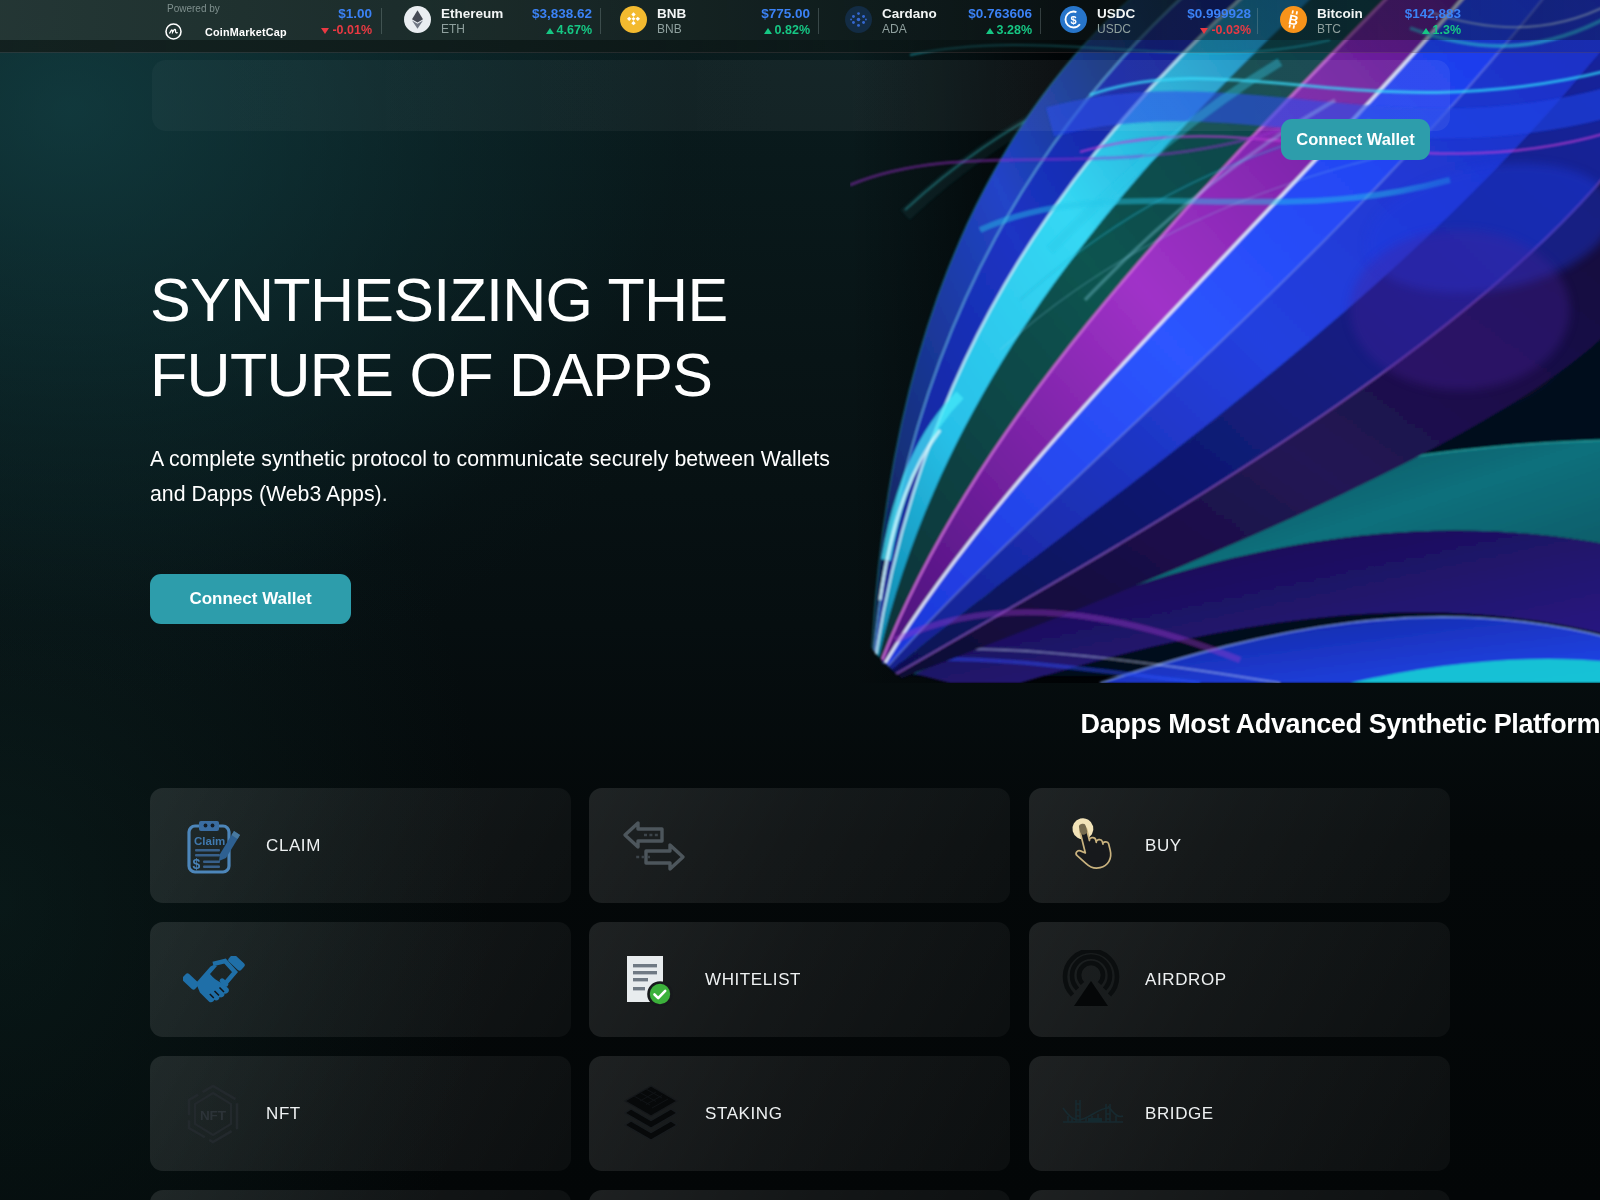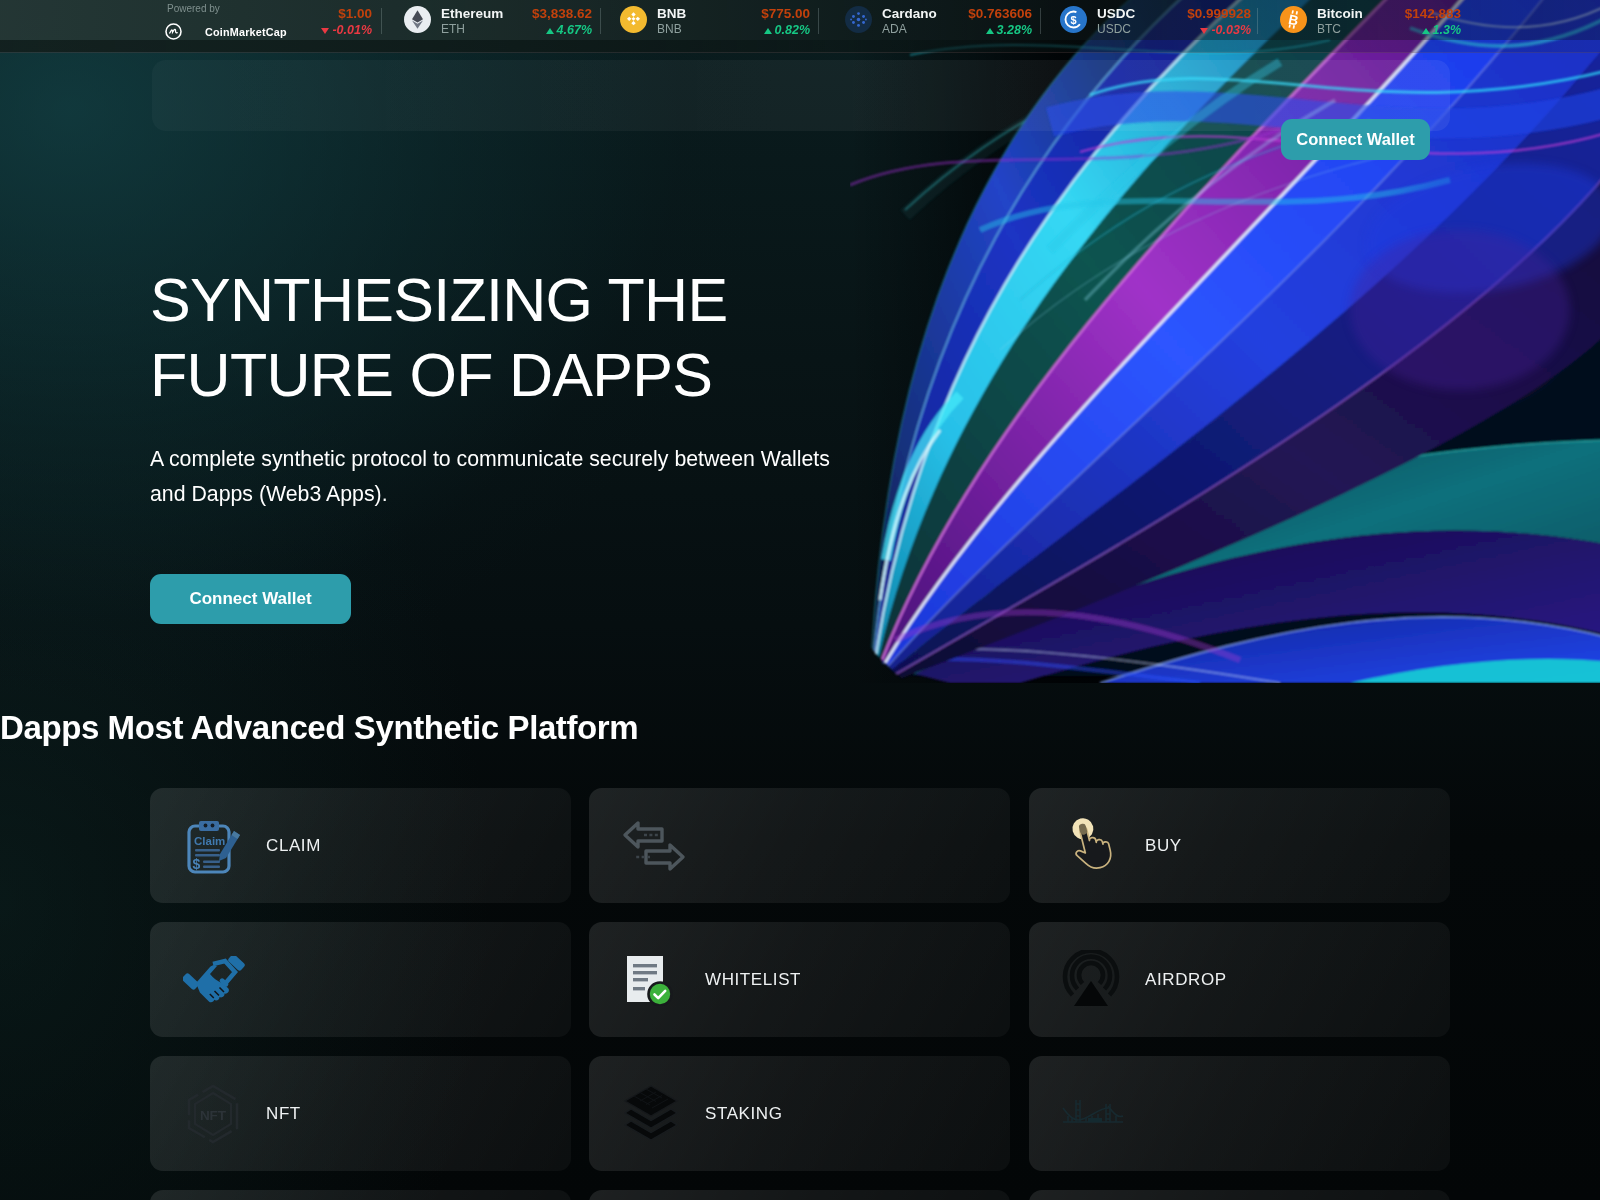--- a/index.html
+++ b/index.html
@@ -25,42 +25,42 @@
   }
   .ticker-strip { position:absolute; left:0; top:40px; width:1600px; height:12px;
     background:linear-gradient(90deg, rgba(19,32,30,.95) 0%, rgba(14,25,24,.85) 40%, rgba(6,12,13,.25) 78%, rgba(4,8,10,.12) 100%); }
   .ticker-border { position:absolute; left:0; top:52px; width:1600px; height:1px; background:rgba(90,70,70,.35); }
   .powered { position:absolute; left:167px; top:3px; font-size:10px; color:#7f908e; }
   .cmc { position:absolute; left:165px; top:23px; display:flex; align-items:center; }
   .cmc span { color:#fff; font-weight:bold; font-size:10.8px; margin-left:23px; letter-spacing:.2px; }
   .tk-sep { position:absolute; top:8px; width:1px; height:26px; background:rgba(160,180,178,.28); }
   .tk-name { position:absolute; top:6px; font-size:13.5px; font-weight:bold; color:#f2f5f5; white-space:nowrap; }
   .tk-sym  { position:absolute; top:22px; font-size:12px; color:#8fa09e; }
-  .tk-price { position:absolute; top:6px; font-size:13.5px; font-weight:bold; color:#c2410c; text-align:right; width:120px; }
-  .tk-chg { position:absolute; top:23px; font-size:12.5px; text-align:right; width:120px; font-weight:bold;font-style:italic;}
+  .tk-price { position:absolute; top:6px; font-size:13.5px; font-weight:bold; color:#3b82f6; text-align:right; width:120px; }
+  .tk-chg { position:absolute; top:23px; font-size:12.5px; text-align:right; width:120px; font-weight:bold;}
   .up { color:#16c784; } .down { color:#ea3943; }
   .tri-up { display:inline-block; width:0; height:0; border-left:4px solid transparent; border-right:4px solid transparent; border-bottom:6px solid #16c784; margin-right:3px; }
   .tri-down { display:inline-block; width:0; height:0; border-left:4px solid transparent; border-right:4px solid transparent; border-top:6px solid #ea3943; margin-right:3px; }
   .coin-ic { position:absolute; top:6px; width:27px; height:27px; }
   
   .navbar {
     position:absolute; left:152px; top:60px; width:1298px; height:71px;
     background:linear-gradient(90deg, rgba(255,255,255,.03), rgba(255,255,255,.05) 60%, rgba(255,255,255,.065));
     border-radius:14px;
   }
   .btn {
     background:#2d9dab; color:#fff; font-family:"Liberation Sans",sans-serif;
     font-weight:bold; border:none; border-radius:11px; cursor:pointer;margin-top:44px;
   }
   .nav-btn { position:absolute; right:20px; top:15px; width:149px; height:41px; font-size:16.5px; }
   h1 { position:absolute; left:150px; top:263px; width:760px; font-size:61px; line-height:75px; color:#fff; letter-spacing:-0.7px; font-weight:normal; }
   .hero-p { position:absolute; left:150px; top:442px; width:700px; font-size:21.3px; line-height:35px; color:#ffffff; }
   .hero-btn { position:absolute; left:150px; top:530px; width:201px; height:50px; font-size:17px; }
   
-  .sec-title { position:absolute; left:0; top:709px; width:1600px; text-align:left; font-size:33px; font-weight:bold; color:#fff; letter-spacing:-0.4px; }
+  .sec-title { position:absolute; left:0; top:709px; width:1600px; text-align:right; font-size:27px; font-weight:bold; color:#fff; letter-spacing:-0.4px; }
   .grid { position:absolute; left:150px; top:788px; width:1300px; }
   .card {
     position:absolute; width:421px; height:115px; border-radius:13px;
     background:linear-gradient(120deg, rgba(255,255,255,.105) 0%, rgba(255,255,255,.065) 45%, rgba(255,255,255,.035) 100%);
     padding-left:37px;
   }
   .card .lbl { position:absolute; left:116px; top:0; height:115px; display:flex; align-items:center; font-size:17px; color:#eef1f2; letter-spacing:.6px; }
   .card svg.ic { position:absolute; left:33px; top:50%; transform:translateY(-50%); }
 </style>
 </head>
@@ -406,18 +406,19 @@
     <svg class="ic" width="62" height="40" viewBox="0 0 62 40">
       <g stroke="#172a30" stroke-width="1.6" fill="none">
         <path d="M1 28 H61"></path>
         <path d="M14 28 V6 M18 28 V6 M14 10 h4 M14 16 h4 M14 22 h4"></path>
         <path d="M44 28 V10 M48 28 V10 M44 14 h4 M44 20 h4 M44 25 h4"></path>
         <path d="M1 14 C8 24 12 26 16 26 M16 26 C26 26 36 14 46 14 M46 12 C52 20 56 24 61 22"></path>
         <path d="M6 28 V22 M10 28 V24 M24 28 V24 M30 28 V22 M36 28 V20 M54 28 V22"></path>
       </g>
       <rect x="26" y="24" width="14" height="4" fill="#142a30"></rect>
     </svg>
+    <div class="lbl">BRIDGE</div>
   </div>
 
   <div class="card" style="left:0;top:402px;"></div>
   <div class="card" style="left:439px;top:402px;"></div>
   <div class="card" style="left:879px;top:402px;"></div>
 </div>
 
 </body></html>

